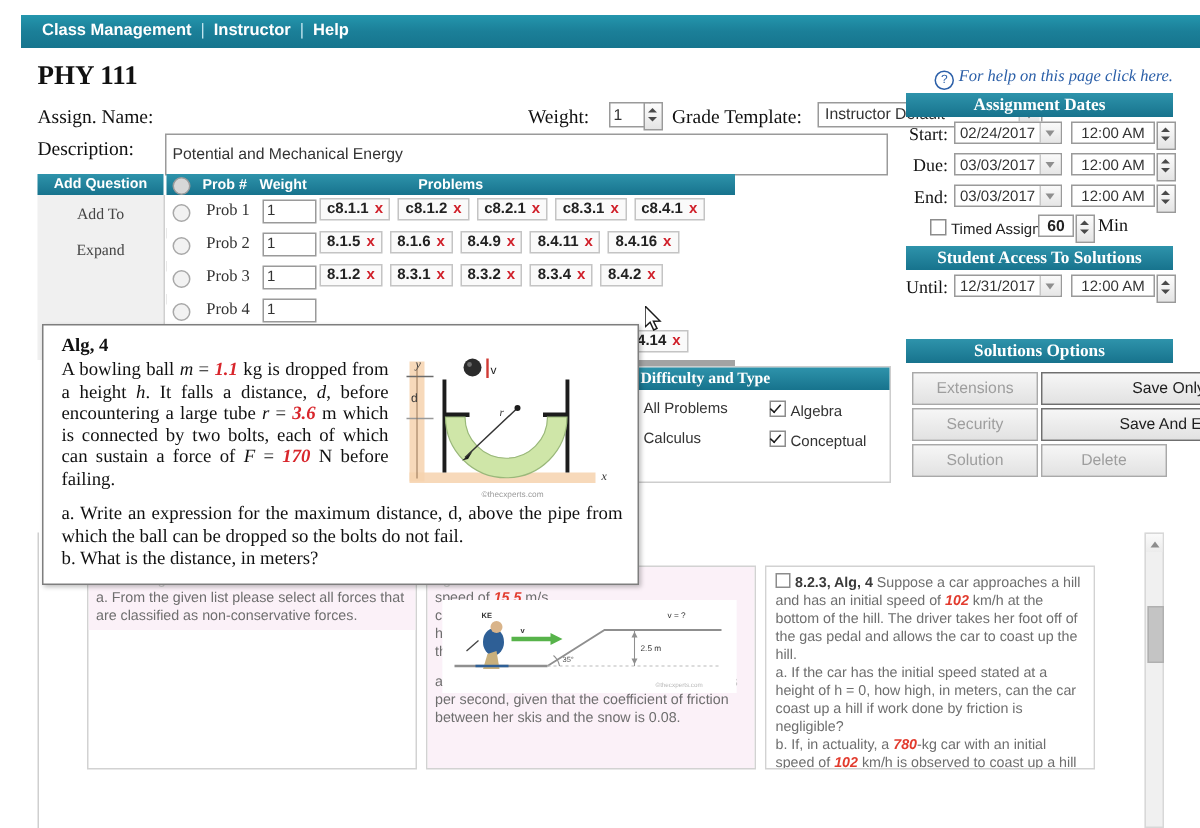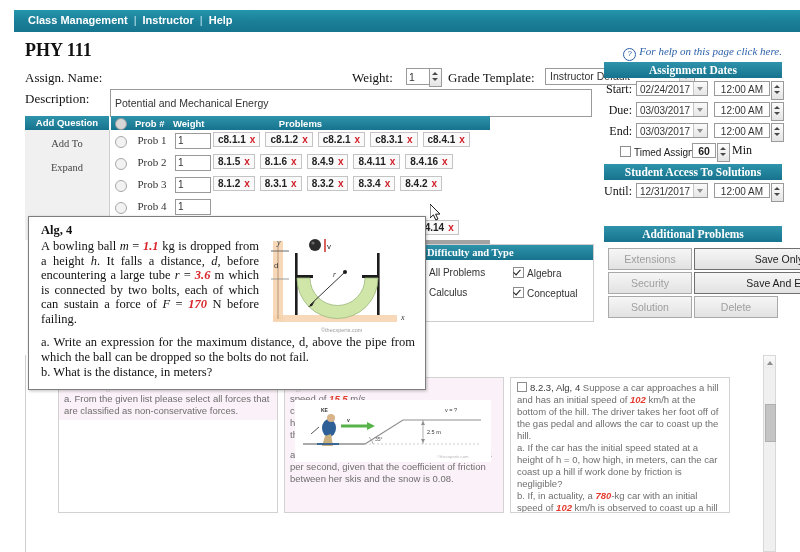--- a/index.html
+++ b/index.html
@@ -399,21 +399,21 @@
     <div class="dt-row" style="left:0;top:121px;width:186px;">
       <span class="dt-label" style="right:150px;">Until:</span>
       <span class="dt-date" style="left:40px;"><span>12/31/2017</span><span class="arrow"></span></span>
       <span class="dt-time" style="left:118px;"><span>12:00 AM</span></span>
       <span class="spinner" style="left:175px;top:0px;">
           <span class="up"></span>
           <span class="dn"></span>
         </span>
     </div>
 
-    <div class="rpanel-head" id="additional-options-head">Additional Problems</div>
+    <div class="rpanel-head" id="additional-options-head">Solutions Options</div>
     <div class="aobtn dis" style="left:12px;top:186px;">Extensions</div>
     <div class="aobtn en" style="left:98px;top:186px;">Save Only</div>
     <div class="aobtn dis" style="left:12px;top:210px;">Security</div>
     <div class="aobtn en" style="left:98px;top:210px;">Save And Exit</div>
     <div class="aobtn dis" style="left:12px;top:234px;">Solution</div>
     <div class="aobtn dis" style="left:98px;top:234px;">Delete</div>
   </div>
 
   <div id="preview-area">
     <div id="preview-scroll">
@@ -457,21 +457,21 @@
               <text x="52" y="22" font-family="Liberation Sans, sans-serif" font-size="5" font-weight="bold" fill="#333">v</text>
               <text x="142" y="58" font-family="Liberation Sans, sans-serif" font-size="4.2" fill="#b9b9b9">©thecxperts.com</text>
             </svg>
           </div>
         </div>
       </div>
 
       <div class="pcard" id="card3">
         <div class="shade" style="background:#ffffff;padding:4px 6px;">
           <div class="body">
-            <span class="cb"></span><span style="color:#3a3a3a;font-weight:normal;text-align:center;">8.2.3, Alg, 4</span>
+            <span class="cb"></span><span style="color:#3a3a3a;font-weight:bold;text-align:center;">8.2.3, Alg, 4</span>
             <span id="c3-stem"> Suppose a car approaches a hill and has an initial speed of <span class="red">102</span> km/h at the bottom of the hill. The driver takes her foot off of the gas pedal and allows the car to coast up the hill.</span>
           </div>
           <div class="body" id="c3a">a. If the car has the initial speed stated at a height of h = 0, how high, in meters, can the car coast up a hill if work done by friction is negligible?</div>
           <div class="body" id="c3b">b. If, in actuality, a <span class="red">780</span>-kg car with an initial speed of <span class="red">102</span> km/h is observed to coast up a hill and stops at a height  m above its starting point, how much thermal energy was generated by friction in J?</div>
 
         </div>
       </div>
 
     </div>
 

